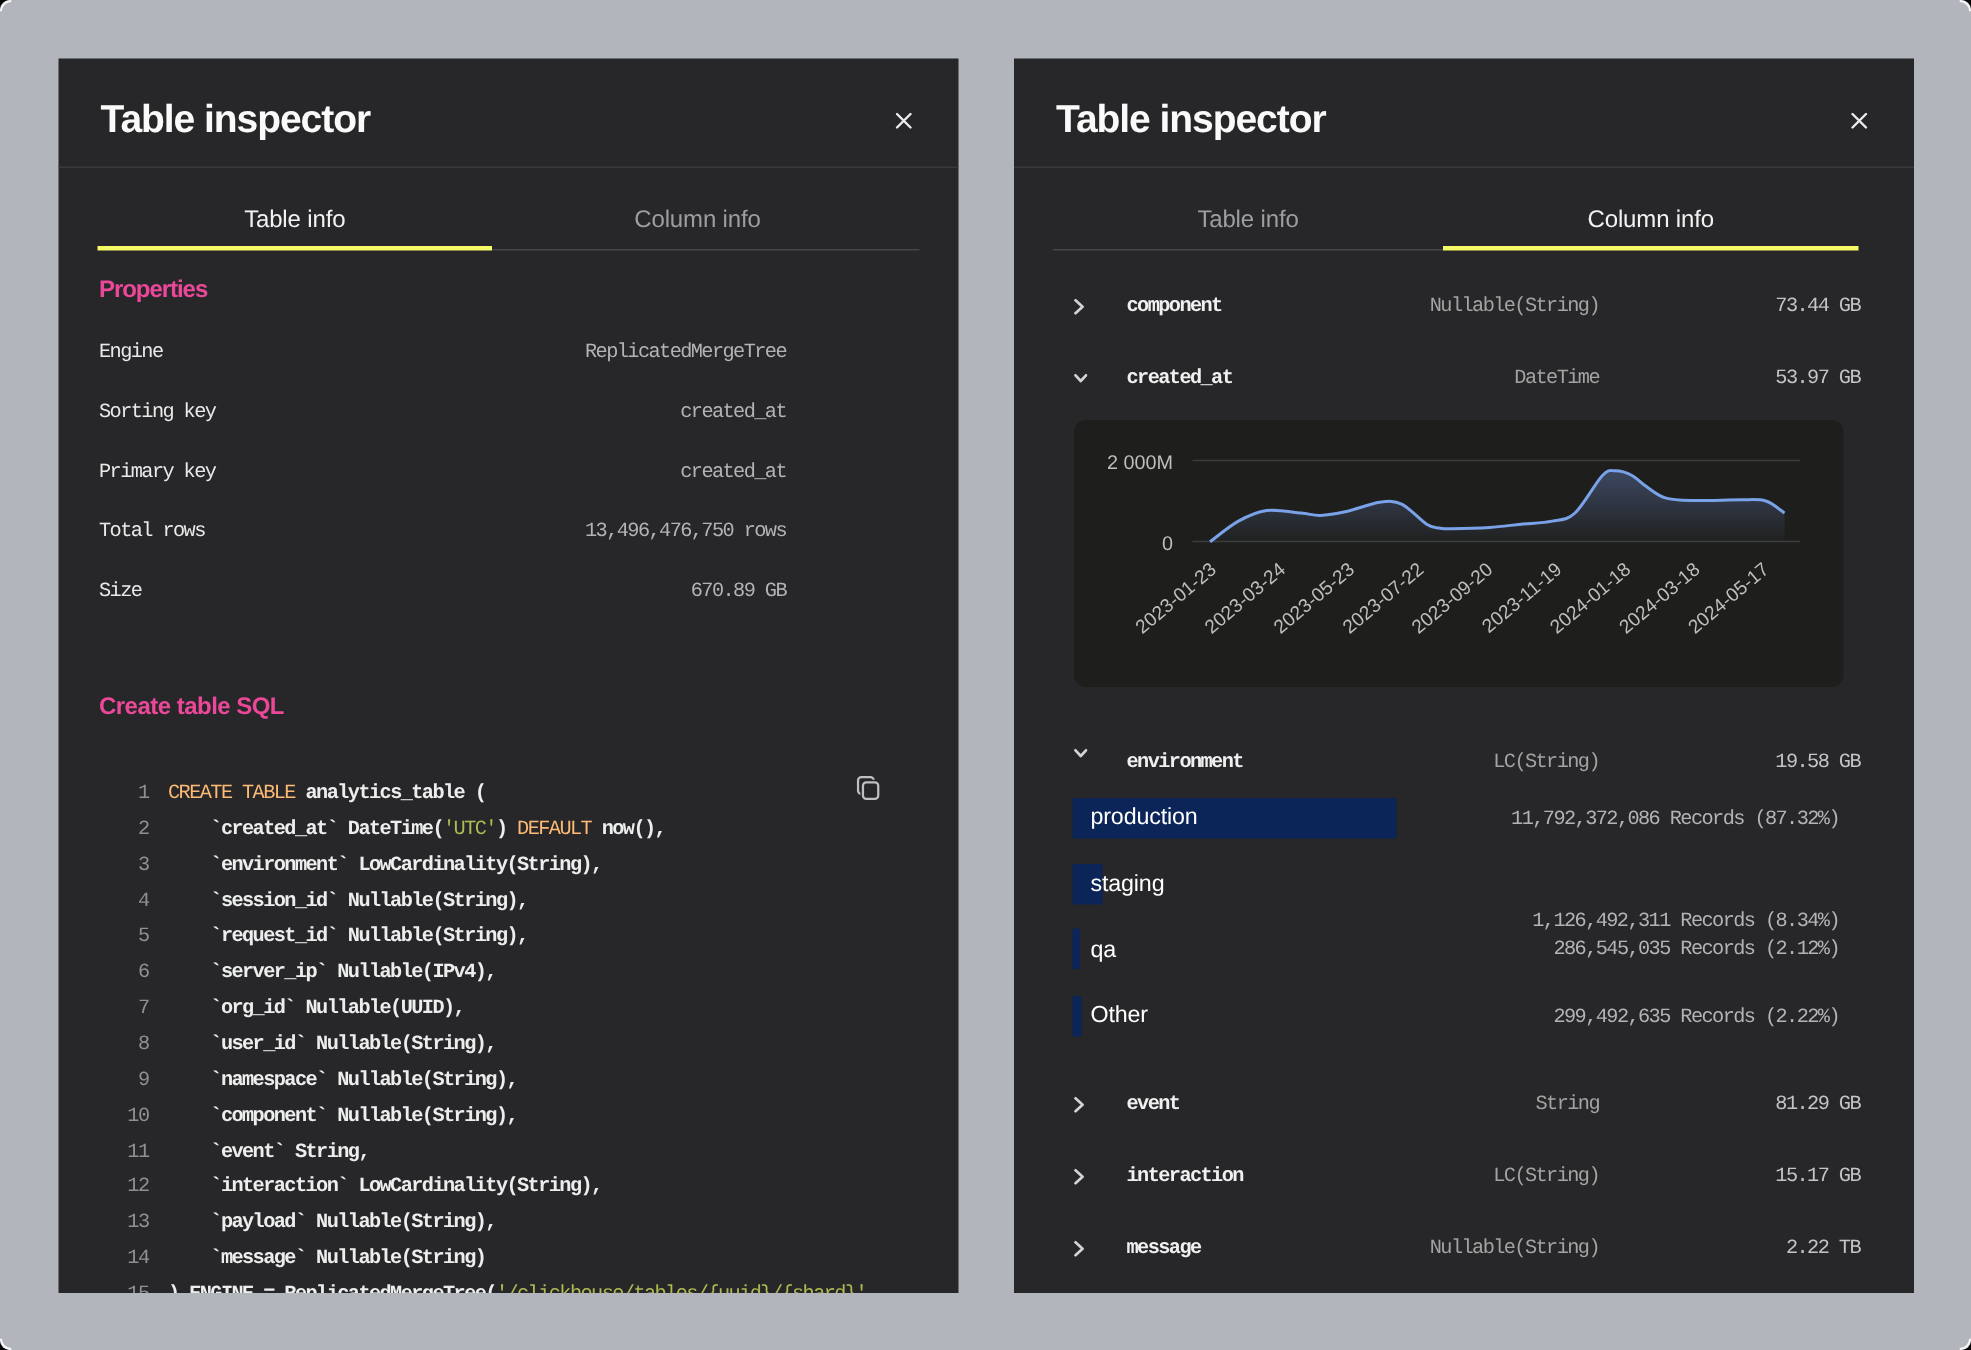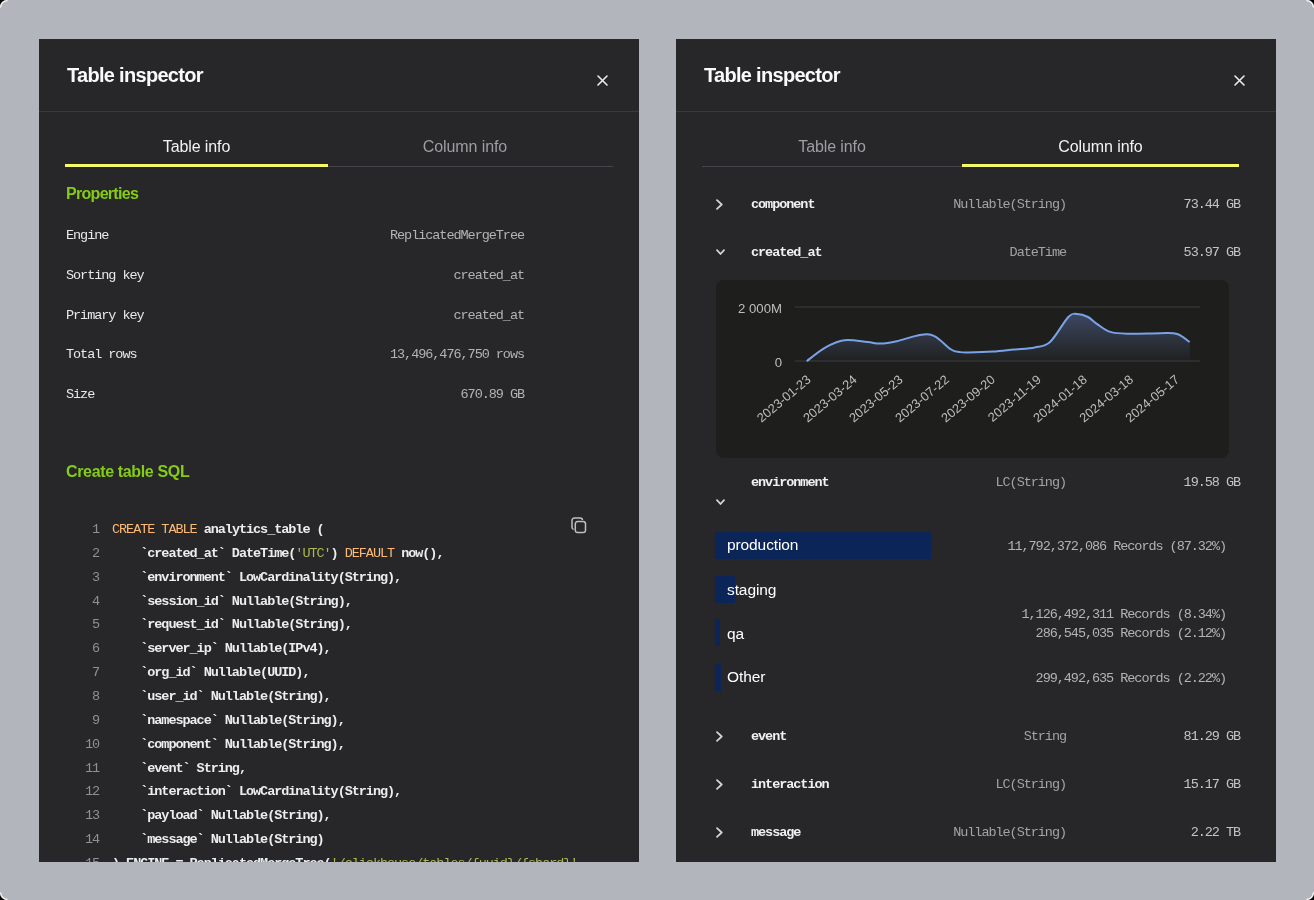--- a/index.html
+++ b/index.html
@@ -2,29 +2,29 @@
 <html><head>
 <meta charset="utf-8">
 <style>
   * { margin:0; padding:0; box-sizing:border-box; }
   html,body { width:1314px; height:900px; background:#000; overflow:hidden;
     font-family:"Liberation Sans", sans-serif; }
   .page { position:absolute; left:0; top:0; width:1314px; height:900px; background:#b2b5bc;
     border-radius:6.5px; }
   .panel { position:absolute; top:39px; width:600px; height:823px; background:#272729; overflow:hidden; }
   .abs { position:absolute; }
-  .title { position:absolute; left:28px; top:25px; font-size:20px; font-weight:bold; color:#fafafa; letter-spacing:-0.7px; }
+  .title { position:absolute; left:28px; top:25px; font-size:26px; font-weight:bold; color:#fafafa; letter-spacing:-0.7px; }
   .closex { position:absolute; left:558px; top:36px; }
   .hdrline { position:absolute; left:0; top:72px; width:600px; height:1px; background:#3a3a3c; }
   .tabtext { position:absolute; top:99px; text-align:center; font-size:16px; letter-spacing:-0.1px; }
   .ton { color:#f2f2f3; }
   .toff { color:#9c9ea2; }
   .tabgray { position:absolute; top:127px; height:1px; background:#46464a; }
   .tabyellow { position:absolute; top:125px; height:3px; background:#f7fa67; }
-  .h2 { position:absolute; left:27px; font-size:16px; font-weight:bold; color:#84cc16; letter-spacing:-0.7px; }
+  .h2 { position:absolute; left:27px; font-size:16px; font-weight:bold; color:#ec4899; letter-spacing:-0.7px; }
   .mono { font-family:"Liberation Mono", monospace; font-size:13.5px; letter-spacing:-1.05px; white-space:pre; }
   .prow { position:absolute; left:0; width:522px; height:17px; }
   .plab { position:absolute; left:27px; color:#e9e9ea; }
   .pval { position:absolute; right:37px; color:#b2b3b5; }
   .cl { position:absolute; left:0; width:600px; height:17px; }
   .ln { position:absolute; left:12px; width:48px; text-align:right; color:#8f9093; }
   .cc { position:absolute; left:73px; color:#eceded; font-weight:bold; }
   .kw { color:#fdba74; font-weight:normal; }
   .st { color:#aeba52; font-weight:normal; }
   
@@ -131,21 +131,21 @@
       <text transform="translate(326,101) rotate(-40)" text-anchor="end">2023-11-19</text>
       <text transform="translate(372,101) rotate(-40)" text-anchor="end">2024-01-18</text>
       <text transform="translate(418.1,101) rotate(-40)" text-anchor="end">2024-03-18</text>
       <text transform="translate(464.1,101) rotate(-40)" text-anchor="end">2024-05-17</text>
     </g>
   </svg>
 
   <svg class="chev" style="top:460px;" width="9" height="7" viewBox="0 0 9 7" fill="none">
       <path d="M1 1.2 L4.5 5 L8 1.2" stroke="#d2d3d5" stroke-width="1.8" stroke-linecap="round" stroke-linejoin="round"></path>
     </svg>
-  <div class="cl mono" style="top:436px;padding-left:25px;"><span class="cname">environment</span><span class="ctype">LC(String)</span><span class="csize">19.58 GB</span></div>
+  <div class="cl mono" style="top:462px;padding-left:25px;"><span class="cname">environment</span><span class="ctype">LC(String)</span><span class="csize">19.58 GB</span></div>
 
   <div class="bar" style="top:493px;width:216px;"></div>
   <div class="barlab" style="top:497px;">production</div>
   <div class="cl mono" style="top:500px;"><span class="crec">11,792,372,086 Records (87.32%)</span></div>
 
   <div class="bar" style="top:537px;width:20px;"></div>
   <div class="barlab" style="top:542px;">staging</div>
   <div class="cl mono" style="top:544px;margin-top:24px;"><span class="crec">1,126,492,311 Records (8.34%)</span></div>
 
   <div class="bar" style="top:580px;width:5px;"></div>

